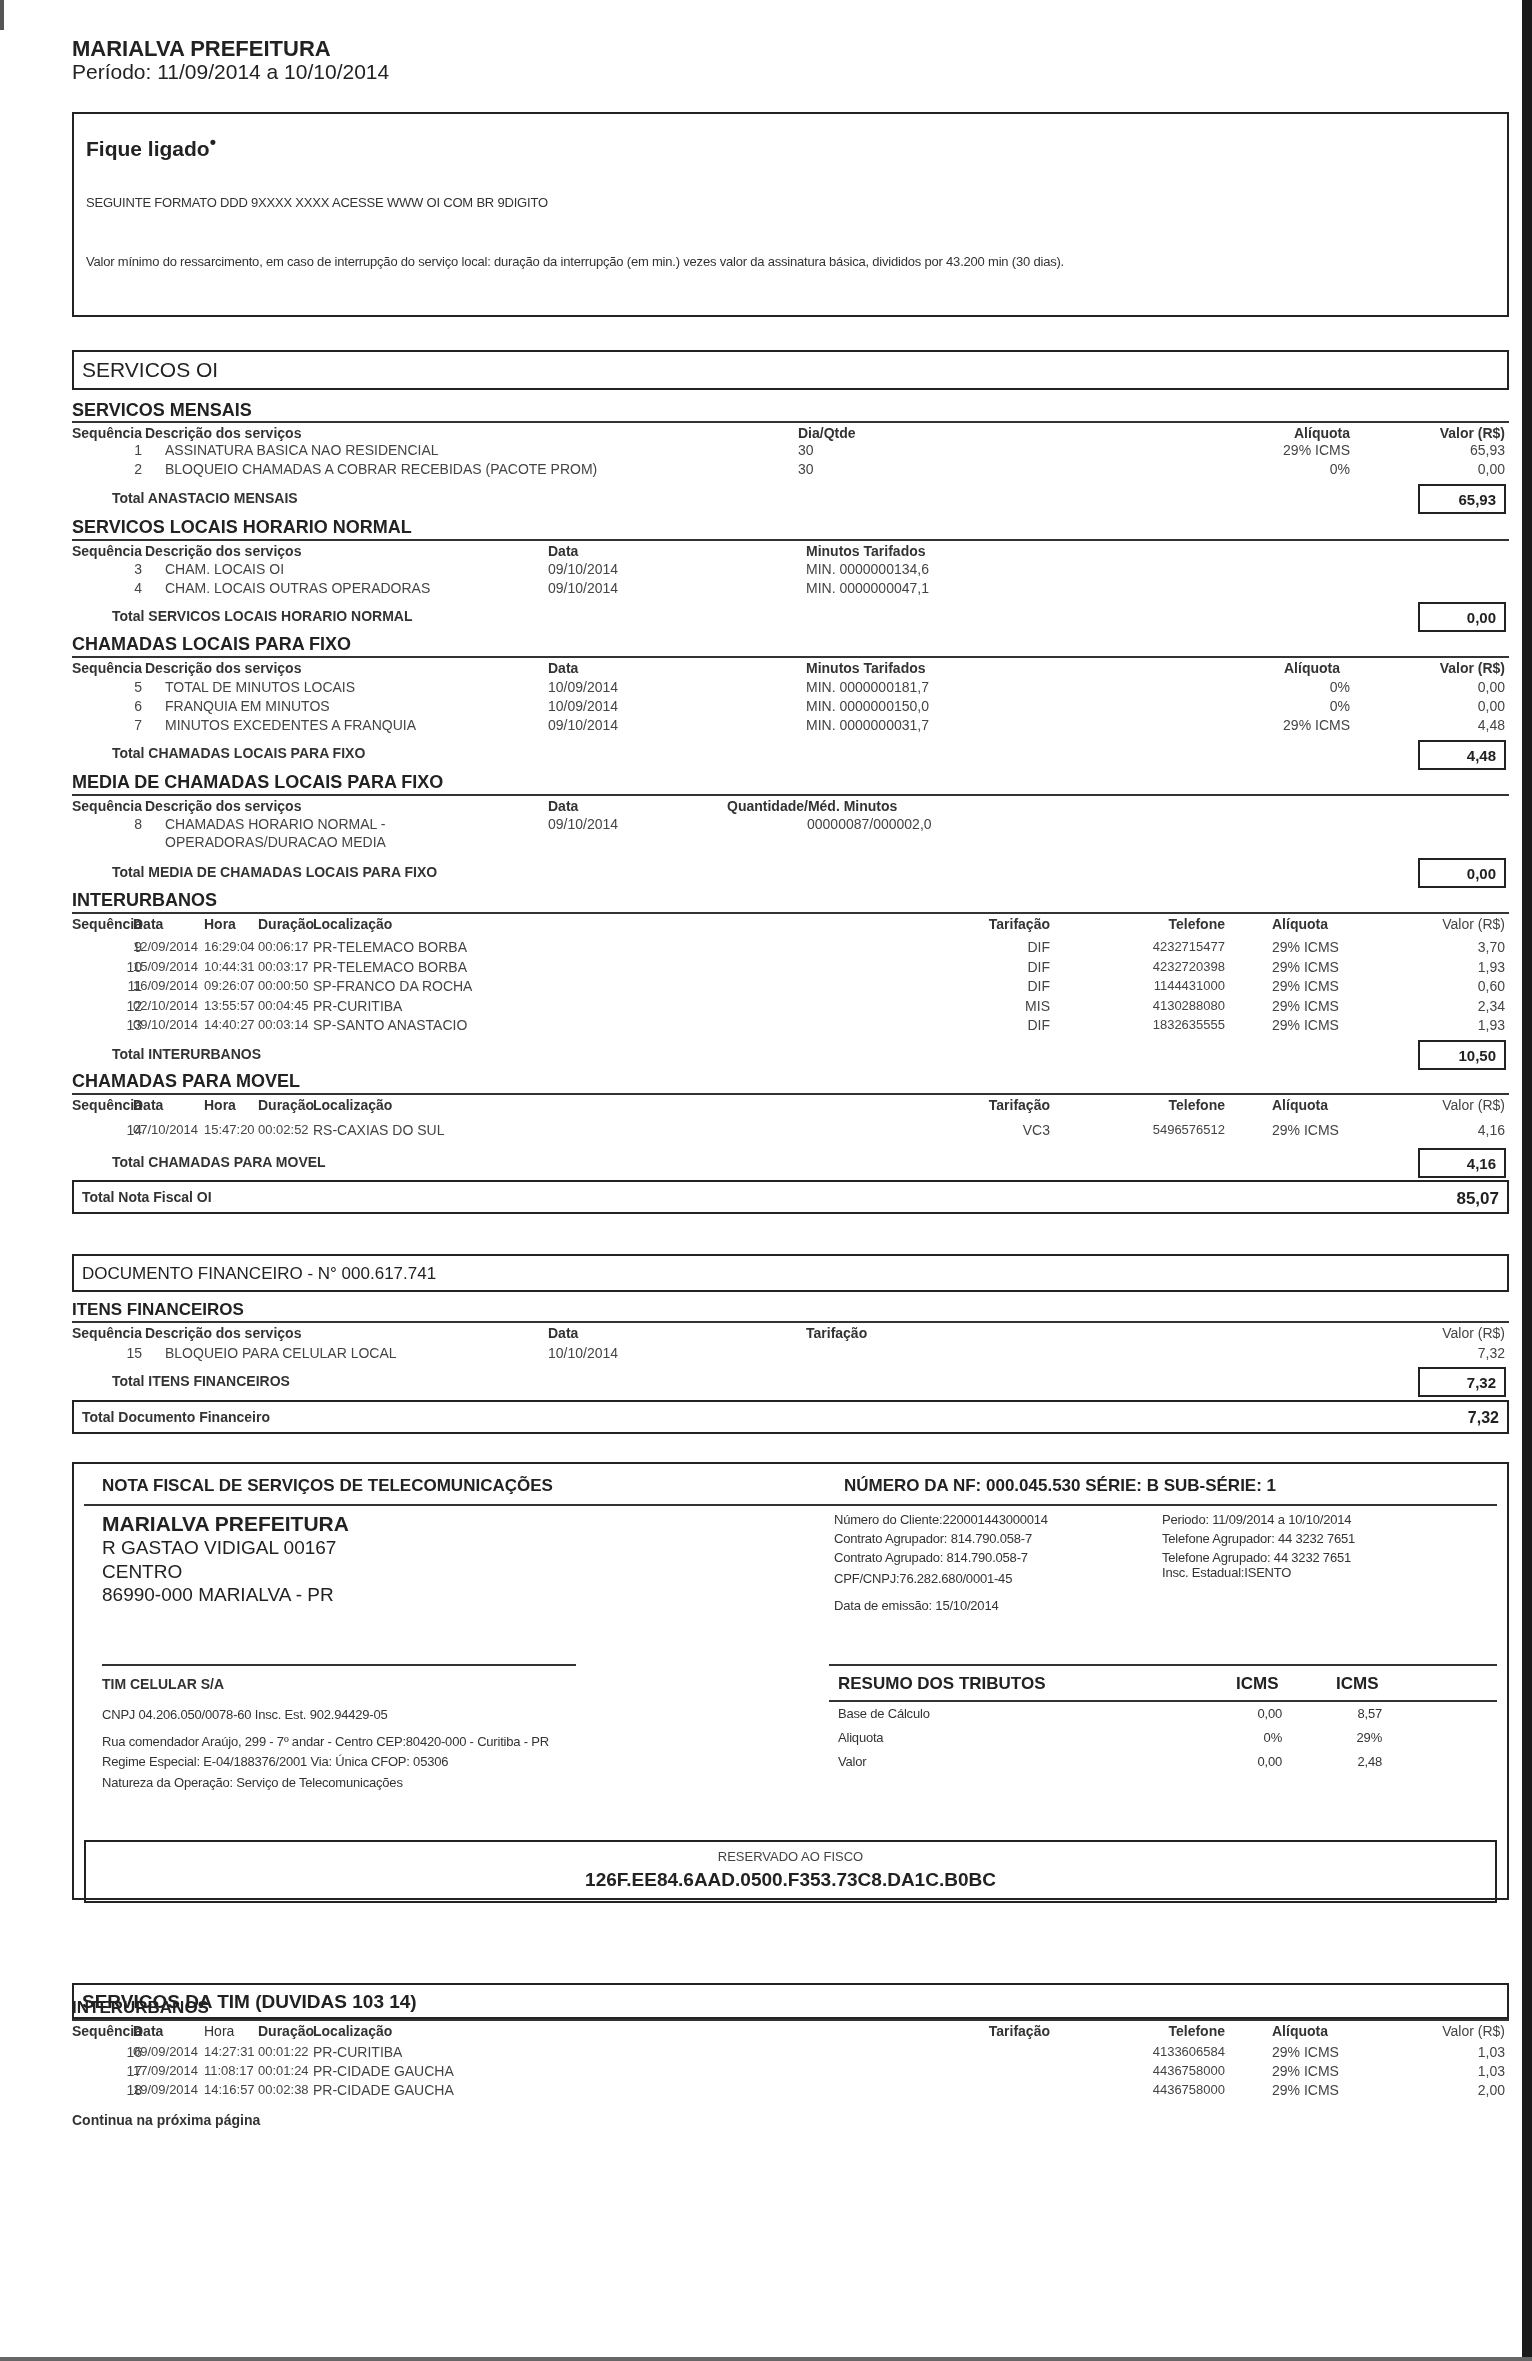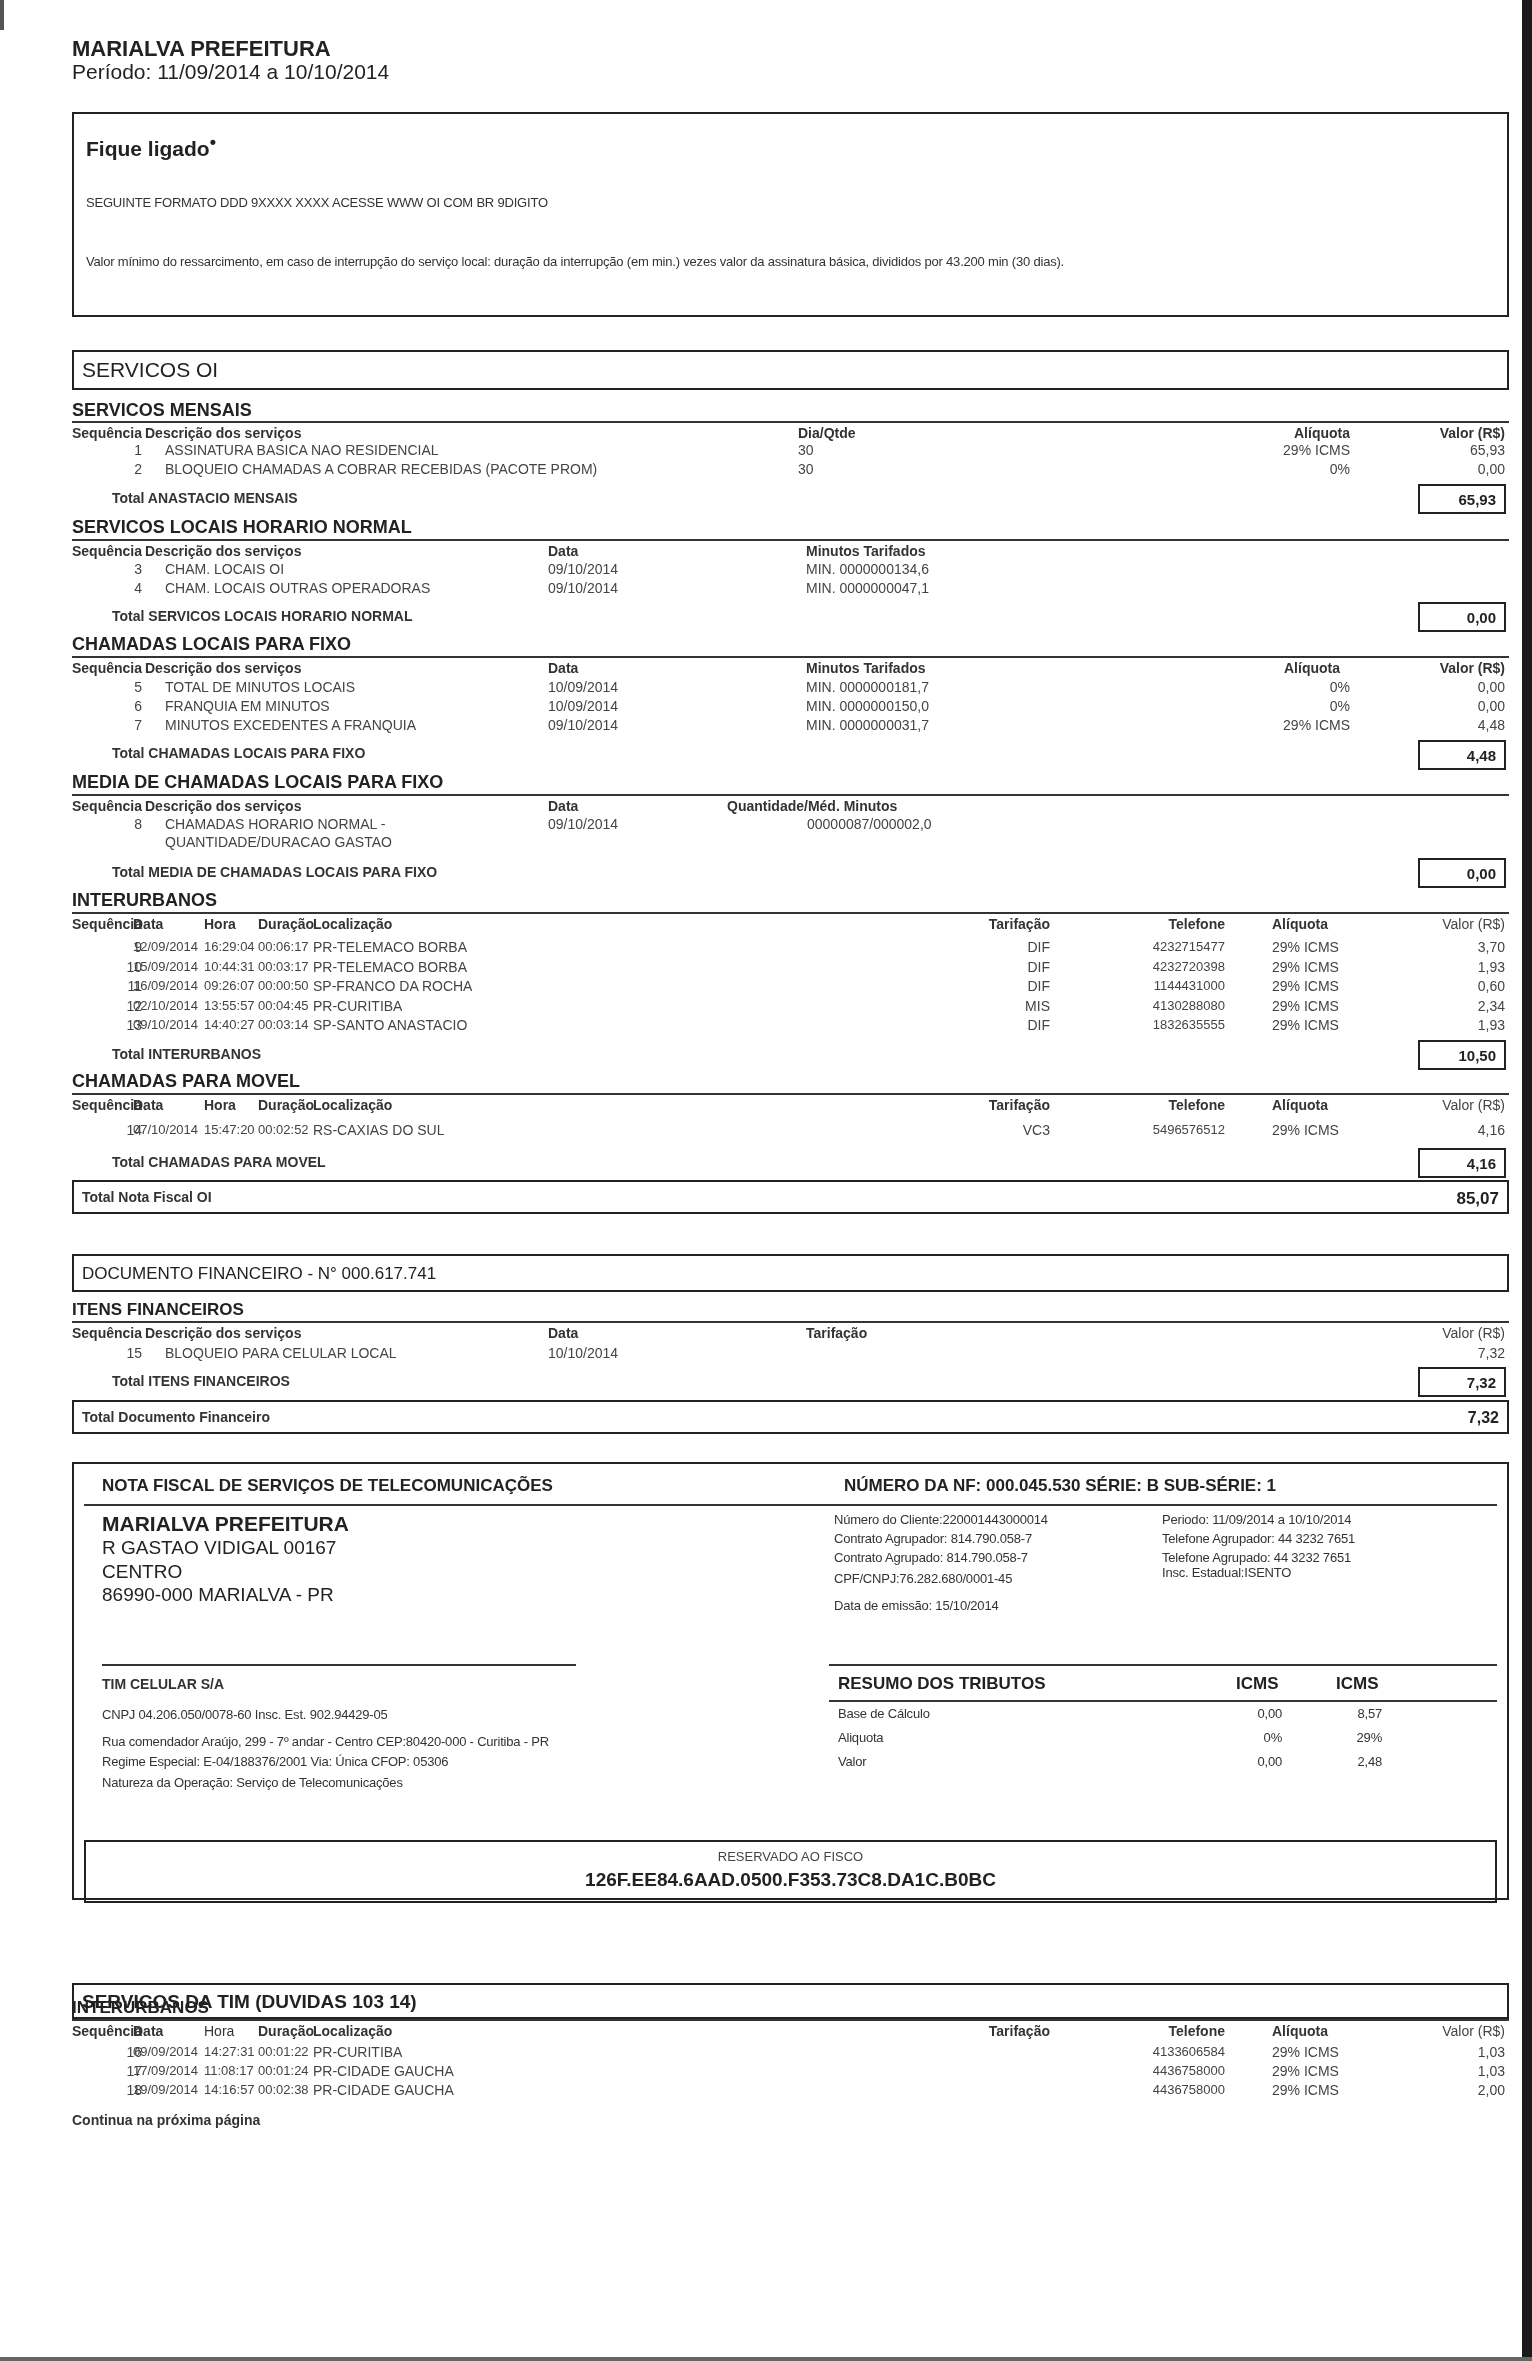--- a/index.html
+++ b/index.html
@@ -138,21 +138,21 @@
 
 <div class="grp-title" style="top:772px">MEDIA DE CHAMADAS LOCAIS PARA FIXO</div>
 <div class="rule" style="top:794px"></div>
 <div class="hdr" style="left:72px; top:798px">Sequência</div>
 <div class="hdr" style="left:145px; top:798px">Descrição dos serviços</div>
 <div class="hdr" style="left:548px; top:798px">Data</div>
 <div class="hdr" style="left:727px; top:798px">Quantidade/Méd. Minutos</div>
 <div>
   <div class="cell r" style="left:100px; width:42px; top:816px">8</div>
   <div class="cell" style="left:165px; top:816px">CHAMADAS HORARIO NORMAL -</div>
-  <div class="cell" style="left:165px; top:834px">QUANTIDADE/DURACAO GASTAO</div>
+  <div class="cell" style="left:165px; top:834px">OPERADORAS/DURACAO MEDIA</div>
   <div class="cell" style="left:548px; top:816px">09/10/2014</div>
   <div class="cell" style="left:807px; top:816px">00000087/000002,0</div>
 </div>
 <div class="total-lbl" style="top:864px">Total MEDIA DE CHAMADAS LOCAIS PARA FIXO</div>
 <div class="total-box" style="top:858px">0,00</div>
 
 <div class="grp-title" style="top:890px">INTERURBANOS</div>
 <div class="rule" style="top:912px"></div>
 <div class="hdr" style="left:72px; top:916px">Sequência</div>
 <div class="hdr" style="left:133px; top:916px">Data</div>

